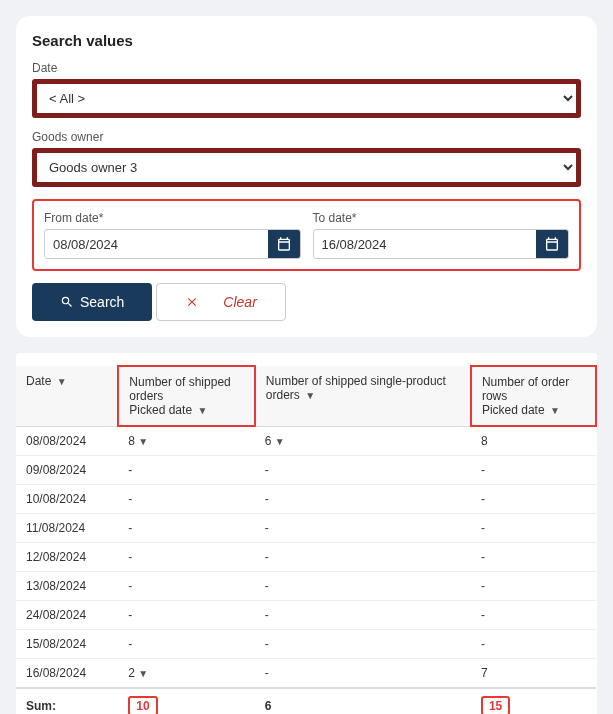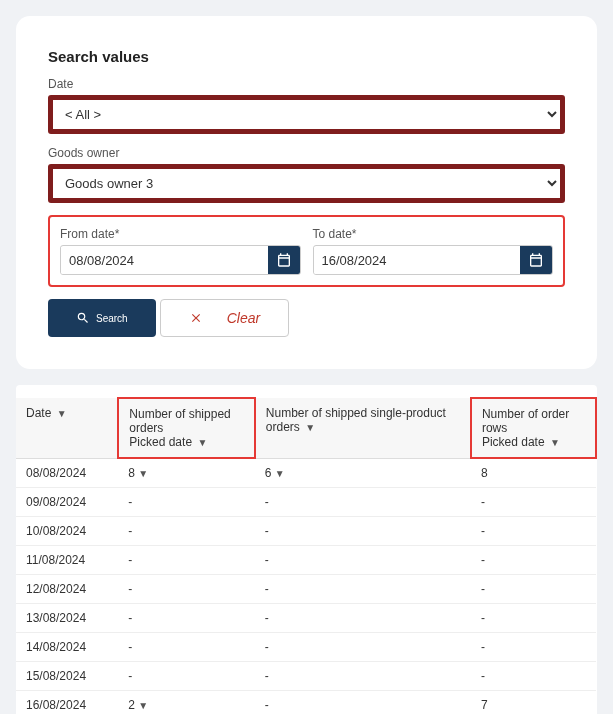--- a/index.html
+++ b/index.html
@@ -8,21 +8,21 @@
       font-size: 13px;
       background: #f0f2f5;
       color: #333;
       padding: 16px;
       width: 613px;
     }
 
     .search-section {
       background: #fff;
       border-radius: 14px;
-      padding: 32px;
+      padding: 16px;
       margin-bottom: 16px;
     }
 
     .section-title {
       font-size: 15px;
       font-weight: bold;
       margin-bottom: 12px;
       color: #222;
     }
 
@@ -98,21 +98,21 @@
       display: flex;
       gap: 0;
     }
 
     .btn-search {
       background: #1a3a5c;
       color: #fff;
       border: none;
       padding: 10px 28px;
       border-radius: 4px;
-      font-size: 10px;
+      font-size: 14px;
       cursor: pointer;
       display: flex;
       align-items: center;
       gap: 6px;
       margin-right: 4px;
     }
 
     .btn-clear {
       background: #fff;
       color: #c0392b;
@@ -313,21 +313,21 @@
           <td>-</td>
           <td>-</td>
         </tr>
         <tr>
           <td>13/08/2024</td>
           <td>-</td>
           <td>-</td>
           <td>-</td>
         </tr>
         <tr>
-          <td>14/08/2024</td>
+          <td>24/08/2024</td>
           <td>-</td>
           <td>-</td>
           <td>-</td>
         </tr>
         <tr>
           <td>15/08/2024</td>
           <td>-</td>
           <td>-</td>
           <td>-</td>
         </tr>

